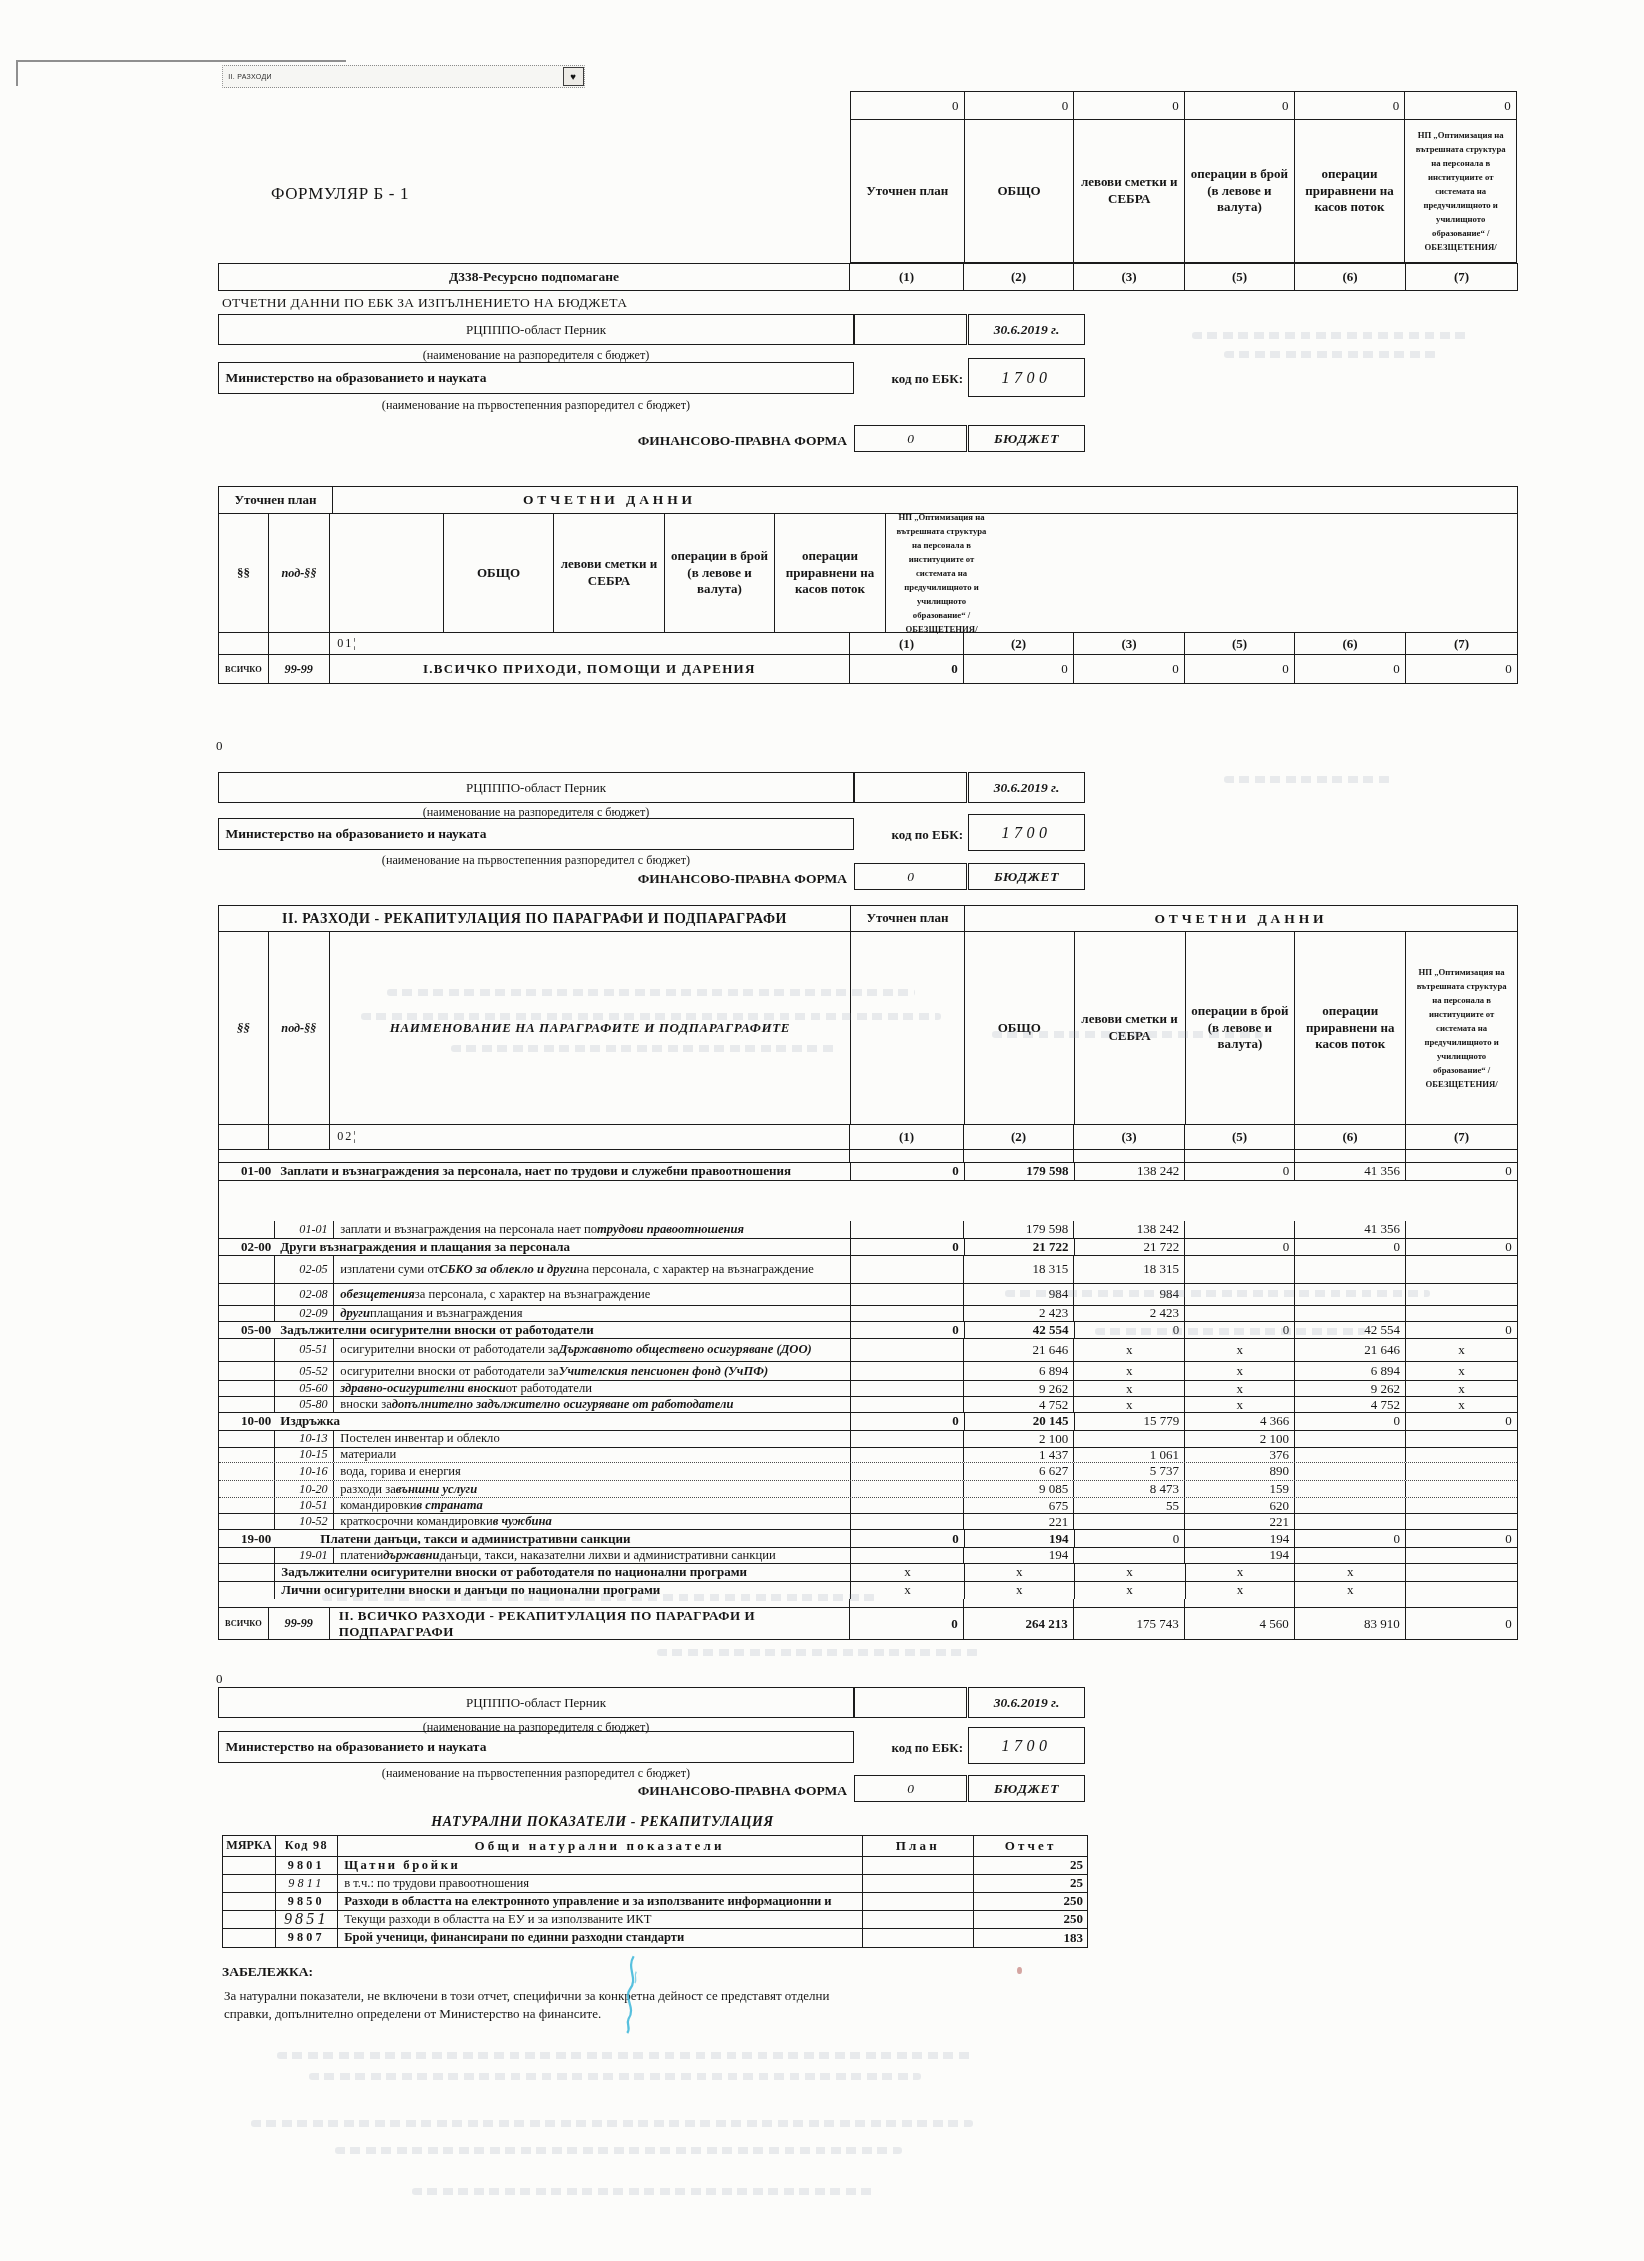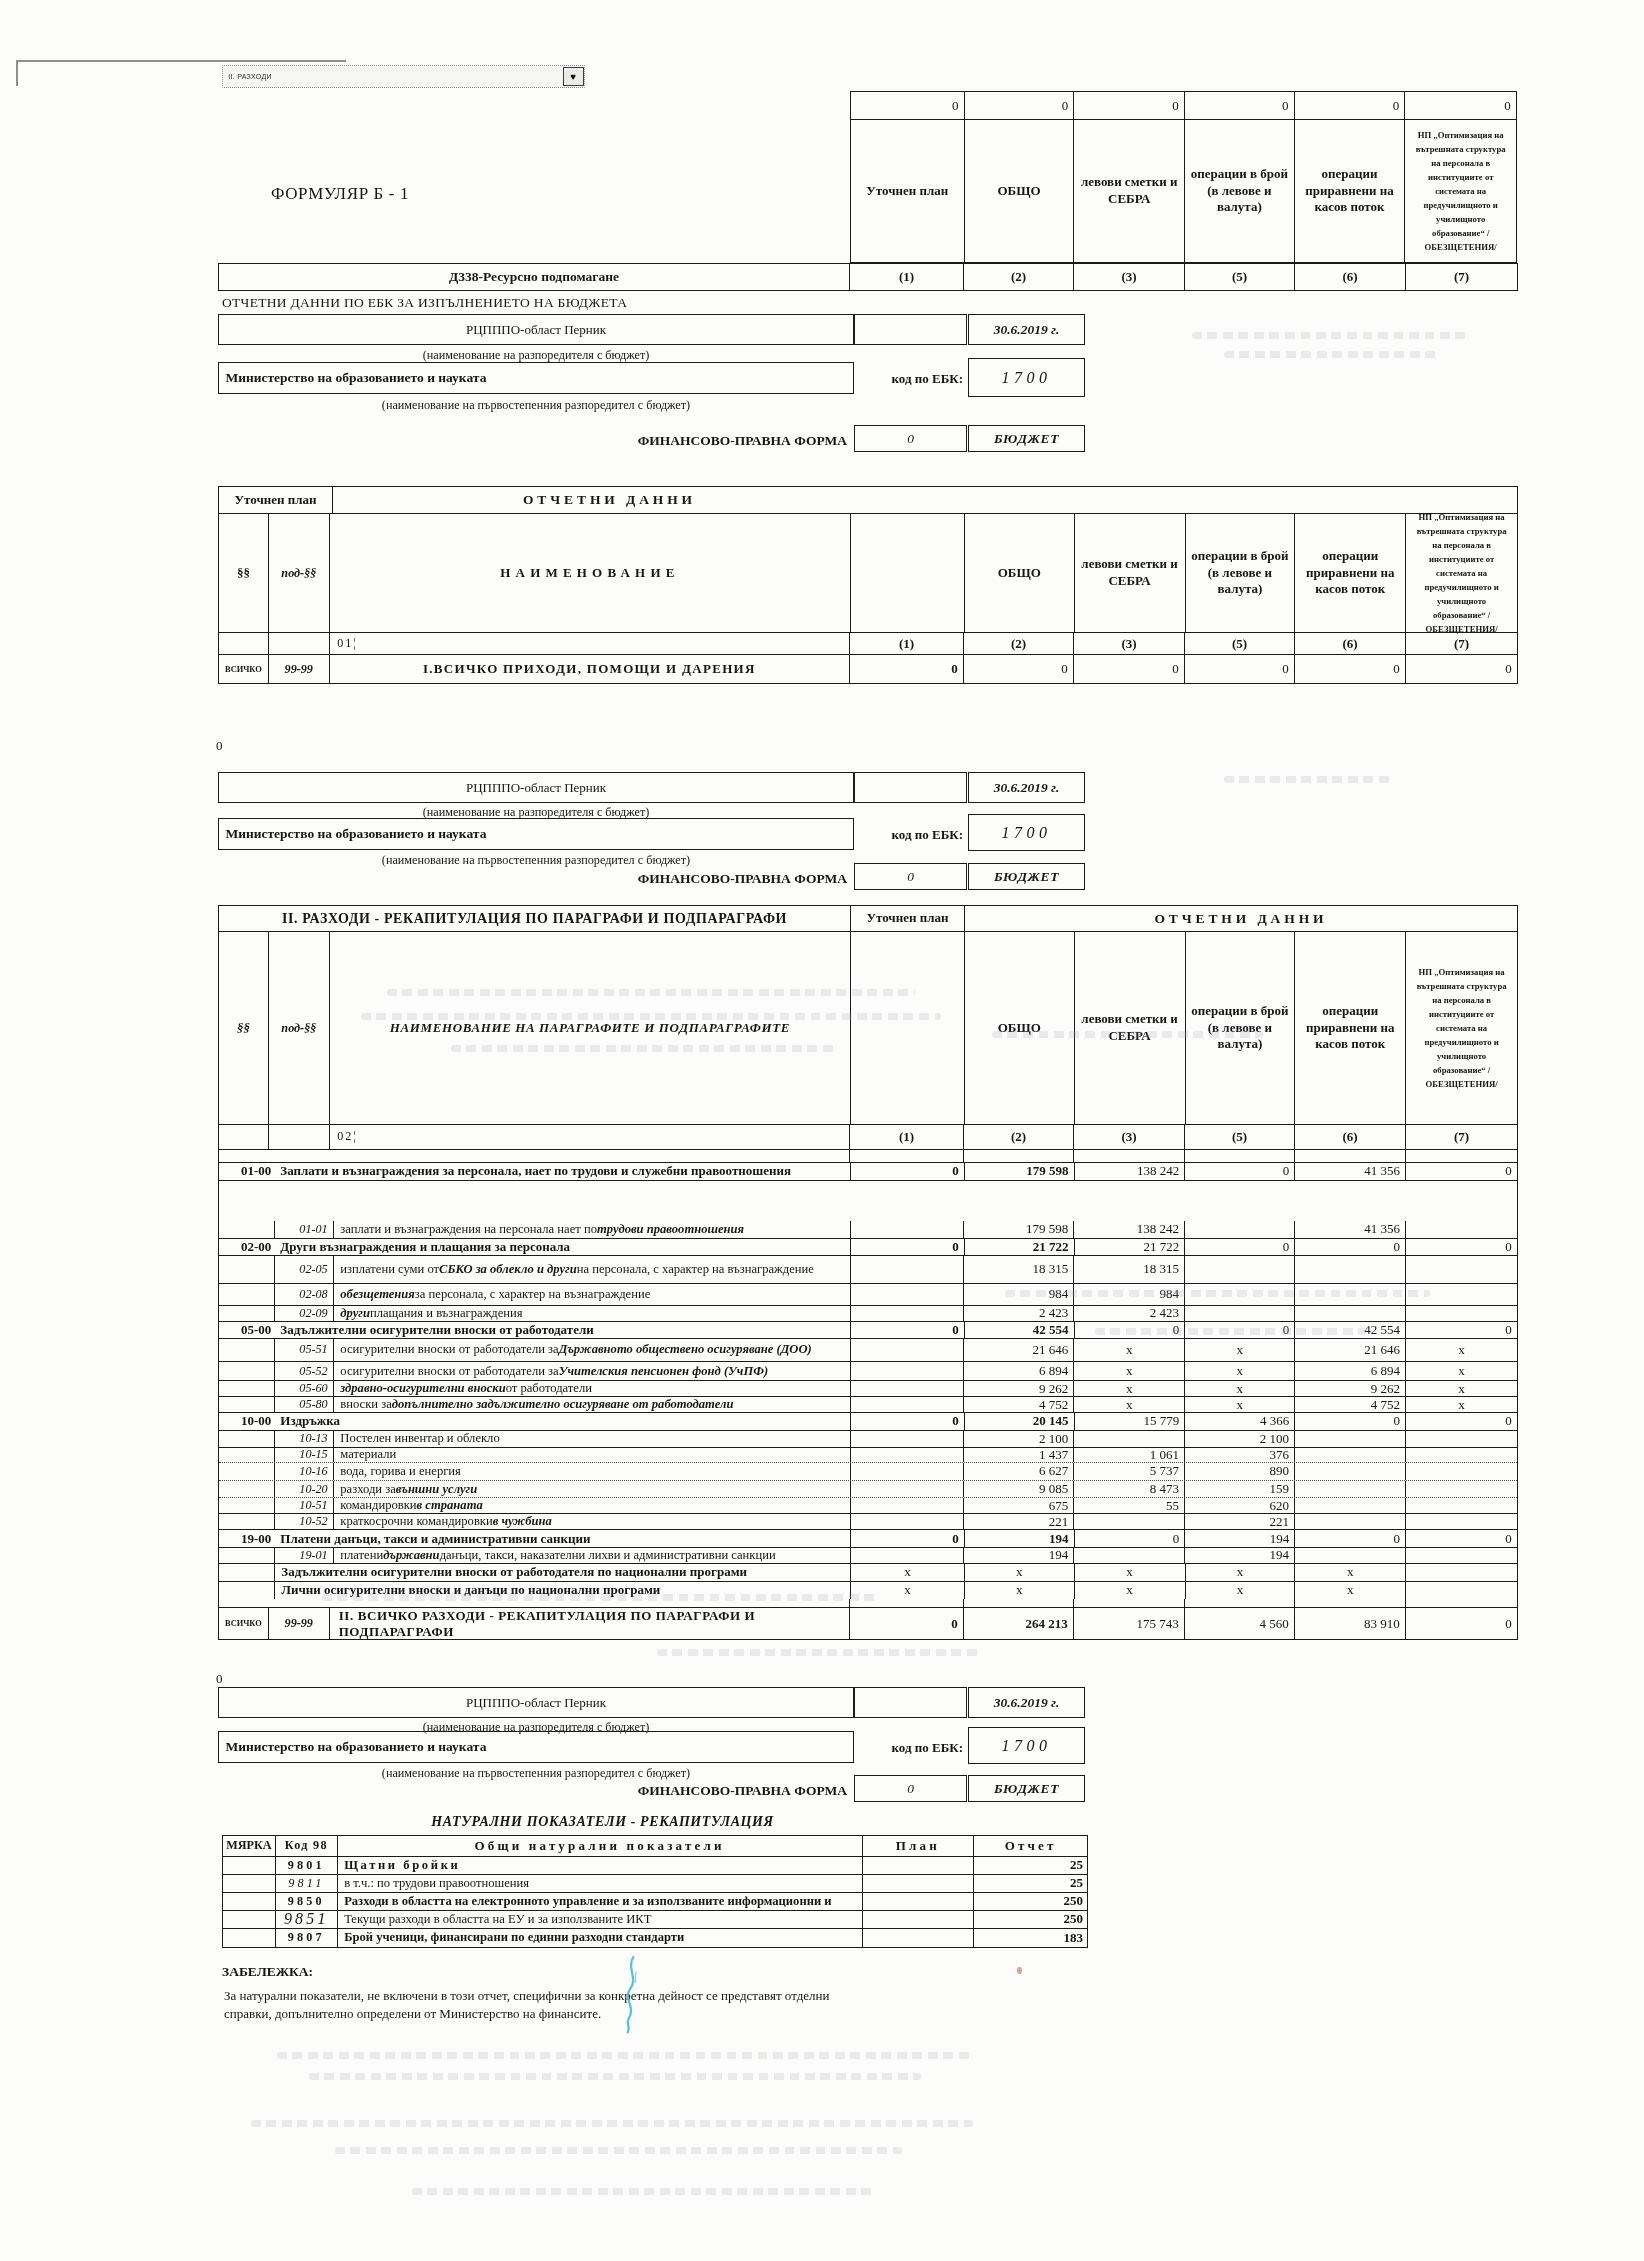--- a/index.html
+++ b/index.html
@@ -138,21 +138,20 @@
   </div>
 
 <div class="tbl" style="left:218px;top:486px;width:1300px">
   <div class="row" style="height:27px">
     <div class="cl hc" style="width:114px">Уточнен план</div>
     <div class="cl reportcell" style="width:553px">ОТЧЕТНИ ДАННИ</div>
   </div>
   <div class="row" style="height:119px">
     <div class="cl sscell" style="width:50px">§§</div>
     <div class="cl podcell" style="width:61px">под-§§</div>
-    <div class="cl namecell" style="width:522px">НАИМЕНОВАНИЕ</div>
     <div class="cl" style="width:114px"></div>
     <div class="cl hc" style="width:110px">ОБЩО</div>
     <div class="cl hc" style="width:111px">левови сметки и СЕБРА</div>
     <div class="cl hc" style="width:110px">операции в брой (в левове и валута)</div>
     <div class="cl hc" style="width:111px">операции приравнени на касов поток</div>
     <div class="cl hc npc" style="width:111px">НП „Оптимизация на вътрешната структура на персонала в институциите от системата на предучилищното и училищното образование“ /ОБЕЗЩЕТЕНИЯ/</div>
   </div>
   <div class="row" style="height:22px">
     <div class="cl" style="width:50px"></div>
     <div class="cl" style="width:61px"></div>
@@ -485,21 +484,21 @@
           <span class="seg-bi">в чужбина</span>
         </div>
         <div class="cl val" style="width: 114px;"></div>
         <div class="cl val" style="width: 110px;">221</div>
         <div class="cl val" style="width: 111px;"></div>
         <div class="cl val" style="width: 110px;">221</div>
         <div class="cl val" style="width: 111px;"></div>
         <div class="cl val" style="width: 111px;"></div>
       </div>
       <div class="row" style="height: 17.4px;">
-        <div class="cl group" style="width: 633px;">
+        <div class="cl group" style="width: 633px; gap: 40px;">
           <span class="gcode">19-00</span>
           <span class="glabel"><span style="font-weight: bold;">Платени данъци, такси и административни санкции</span></span>
         </div>
         <div class="cl val vb" style="width: 114px;">0</div>
         <div class="cl val vb" style="width: 110px;">194</div>
         <div class="cl val" style="width: 111px;">0</div>
         <div class="cl val" style="width: 110px;">194</div>
         <div class="cl val" style="width: 111px;">0</div>
         <div class="cl val" style="width: 111px;">0</div>
       </div>

